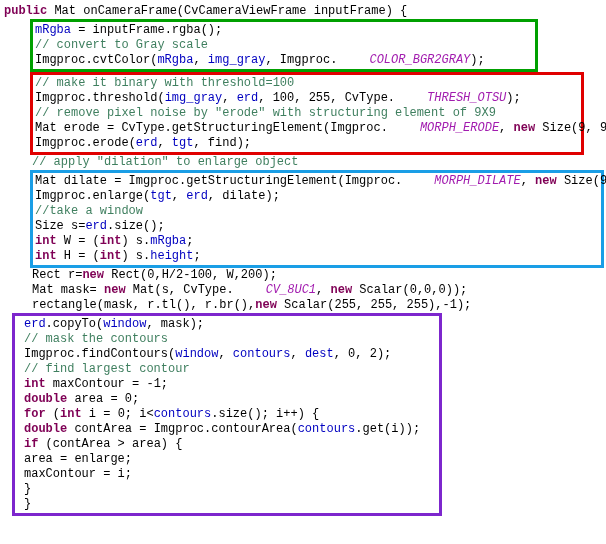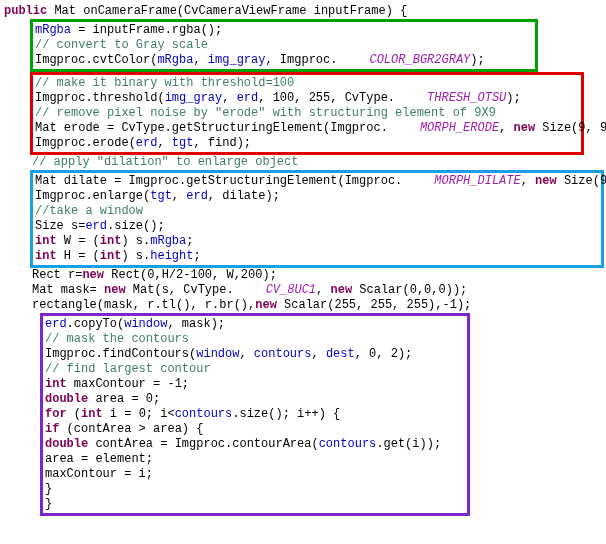--- a/index.html
+++ b/index.html
@@ -23,21 +23,21 @@
   .box {
     border: 3px solid;
     margin: 0px 0;
     padding: 1px 0;
     box-sizing: border-box;
     position: relative;
   }
   .box-green  { border-color: #00a000; width: 508px; margin-left: 26px; }
   .box-red    { border-color: #e00000; width: 554px; margin-left: 26px; }
   .box-blue   { border-color: #1a9ee6; width: 574px; margin-left: 26px; }
-  .box-purple { border-color: #7d26cd; width: 430px; margin-left: 36px; }
+  .box-purple { border-color: #7d26cd; width: 430px; margin-left: 8px; padding-left: 7px; }
   .box .line { padding-left: 2px; }
 </style>
 </head>
 <body>
 
 <div>
 
 <span class="line"><span class="kw">public</span> <span>Mat</span> <span>onCameraFrame</span>(<span>CvCameraViewFrame</span> <span>inputFrame</span><span>) {</span></span>
 
 <div class="box box-green">
@@ -70,21 +70,21 @@
 <span class="line indent1"><span class="method-italic">rectangle</span><span>(mask, r.tl(), r.br(),</span><span class="kw">new</span><span> Scalar(255, 255, 255),-1);</span></span>
 
 <div class="box box-purple">
 <span class="line"><span class="field">erd</span><span>.copyTo(</span><span class="field">window</span><span>, mask);</span></span>
 <span class="line comment">// mask the contours</span>
 <span class="line"><span>Imgproc.</span><span class="method-italic">findContours</span><span>(</span><span class="field">window</span><span>, </span><span class="field">contours</span><span>, </span><span class="field">dest</span><span>, 0, 2);</span></span>
 <span class="line comment">// find largest contour</span>
 <span class="line"><span class="kw">int</span><span> maxContour = -1;</span></span>
 <span class="line"><span class="kw">double</span><span> area = 0;</span></span>
 <span class="line"><span class="kw">for</span><span> (</span><span class="kw">int</span><span> i = 0; i&lt;</span><span class="field">contours</span><span>.size(); i++) {</span></span>
+<span class="line indent1"><span class="kw">double</span><span> contArea = Imgproc.</span><span class="method-italic">contourArea</span><span>(</span><span class="field">contours</span><span>.get(i));</span></span>
 <span class="line indent1"><span class="kw">if</span><span> (contArea &gt; area) {</span></span>
-<span class="line indent1"><span class="kw">double</span><span> contArea = Imgproc.</span><span class="method-italic">contourArea</span><span>(</span><span class="field">contours</span><span>.get(i));</span></span>
-<span class="line indent2">area = element;</span>
+<span class="line indent2">area = enlarge;</span>
 <span class="line indent2">maxContour = i;</span>
 <span class="line indent1">}</span>
 <span class="line">}</span>
 </div>
 
 </div>
 
 </body></html>

